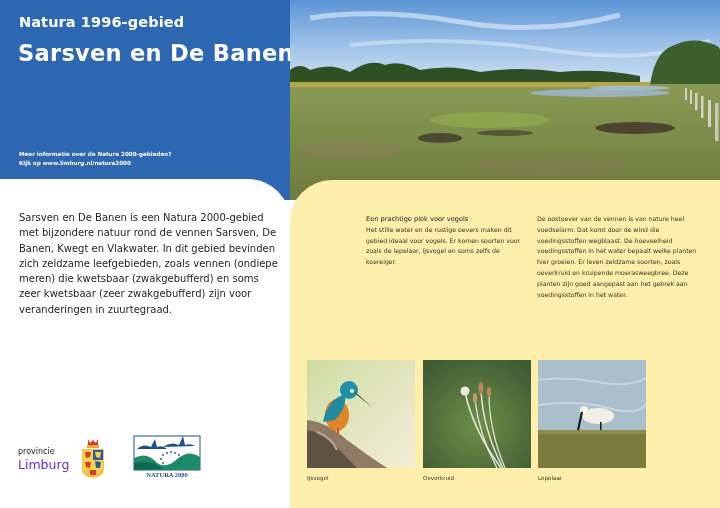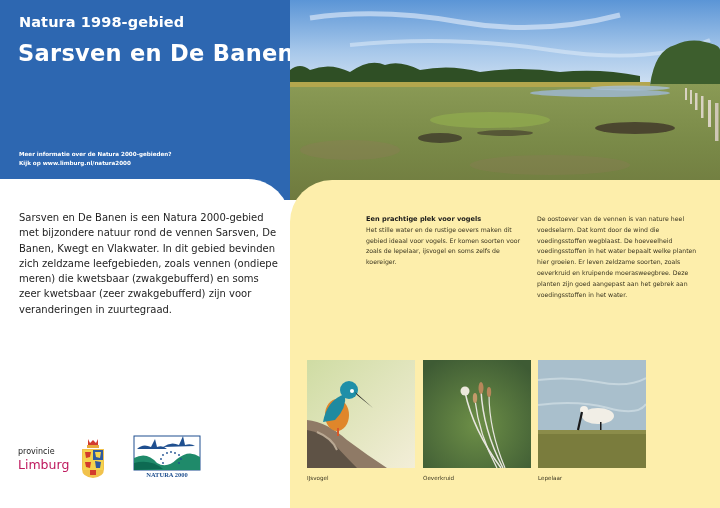--- a/index.html
+++ b/index.html
@@ -31,21 +31,21 @@
     }
     .intro-text {
       position: absolute; left: 19px; top: 210px; width: 262px;
       font-size: 10px; line-height: 15.3px; color: #1e1e1e;
     }
 
     .logo-limburg {
       position: absolute; left: 18px; top: 447px;
     }
     .logo-limburg .small { font-size: 8px; color: #222; display: block; line-height: 10px; }
-    .logo-limburg .big { font-size: 12.5px; color: #be185d; display: block; line-height: 15px; }
+    .logo-limburg .big { font-size: 12.5px; color: #6d28d9; display: block; line-height: 15px; }
 
     .crest {
       position: absolute; left: 80px; top: 437px; width: 26px; height: 42px;
     }
     .natura-logo {
       position: absolute; left: 133px; top: 433px; width: 68px; height: 46px;
     }
 
     
     .landscape {
@@ -53,42 +53,42 @@
     }
 
     
     .yellow-panel {
       position: absolute; left: 290px; top: 180px; width: 430px; height: 328px;
       background: #fdeeab; border-top-left-radius: 42px;
     }
     .col {
       position: absolute; top: 214px; font-size: 6.2px; line-height: 10.8px; color: #3a3520;
     }
-    .col h3 { font-size: 6.6px; font-weight: bold; color: #1a1a1a; line-height: 10.8px; }
+    .col h3 { font-size: 6.6px; font-weight: normal; color: #1a1a1a; line-height: 10.8px; }
     .col-1 { left: 366px; width: 166px; }
     .col-2 { left: 537px; width: 172px; }
 
     .thumb {
       position: absolute; top: 360px; width: 108px; height: 108px; overflow: hidden;
     }
     .thumb-1 { left: 307px; }
     .thumb-2 { left: 423px; }
     .thumb-3 { left: 538px; }
     .caption {
       position: absolute; top: 475px; font-size: 5.6px; color: #3a3520;
     }
     .cap-1 { left: 307px; }
     .cap-2 { left: 423px; }
     .cap-3 { left: 538px; }
   </style>
 </head>
 <body>
 
 <div class="blue-panel"></div>
-<div class="subtitle">Natura 1998-gebied</div>
+<div class="subtitle">Natura 1996-gebied</div>
 <h1 class="title">Sarsven en De Banen</h1>
 <div class="more-info">
   <div>Meer informatie over de Natura 2000-gebieden?</div>
   <div>Kijk op www.limburg.nl/natura2000</div>
 </div>
 
 <div class="landscape">
   <svg width="430" height="200" viewBox="0 0 430 200" preserveAspectRatio="none">
     <defs>
       <linearGradient id="sky" x1="0" y1="0" x2="0" y2="1">

